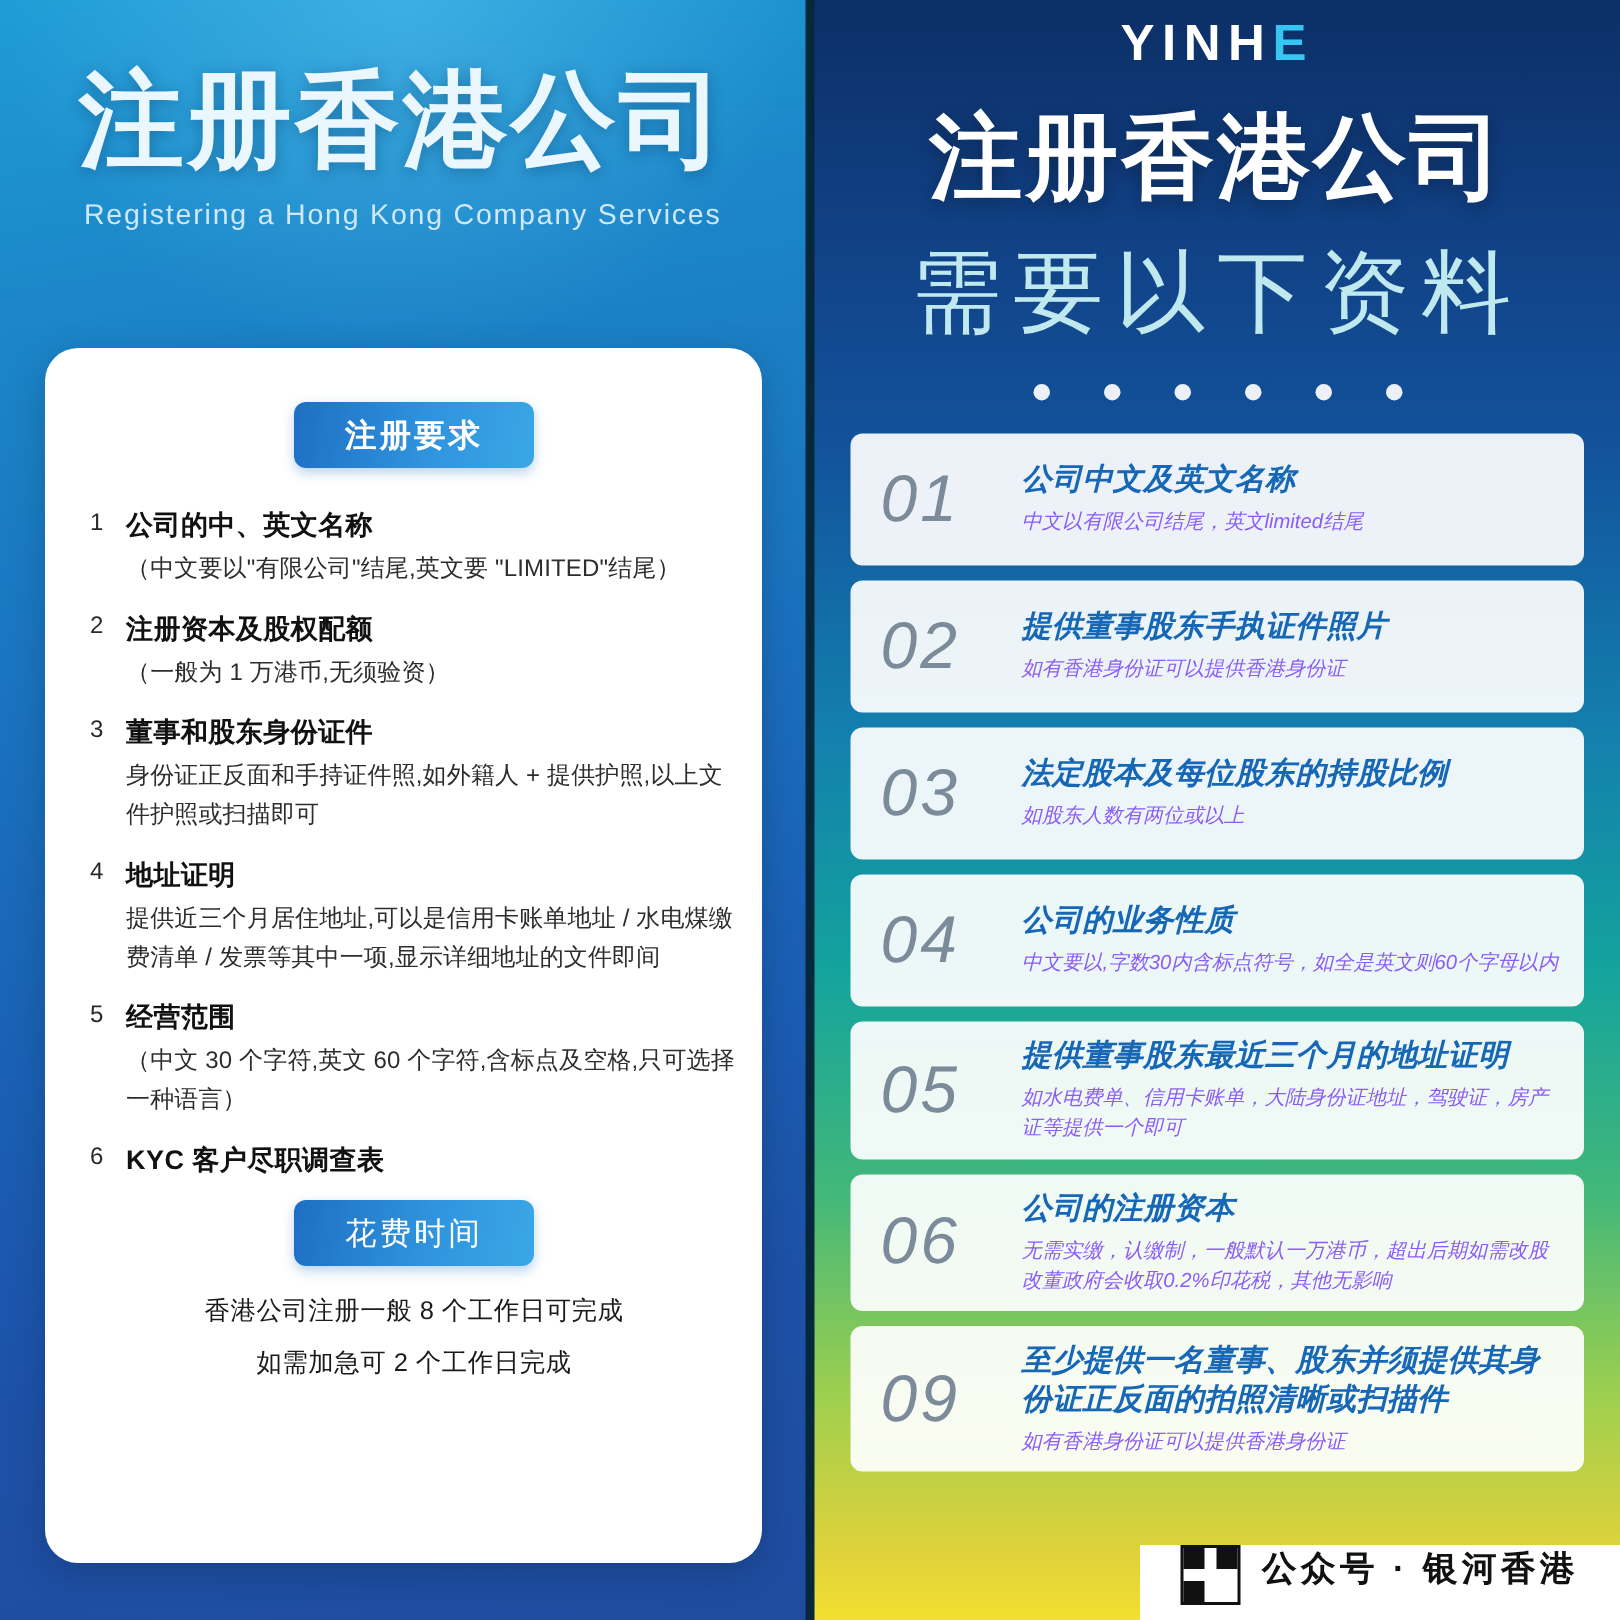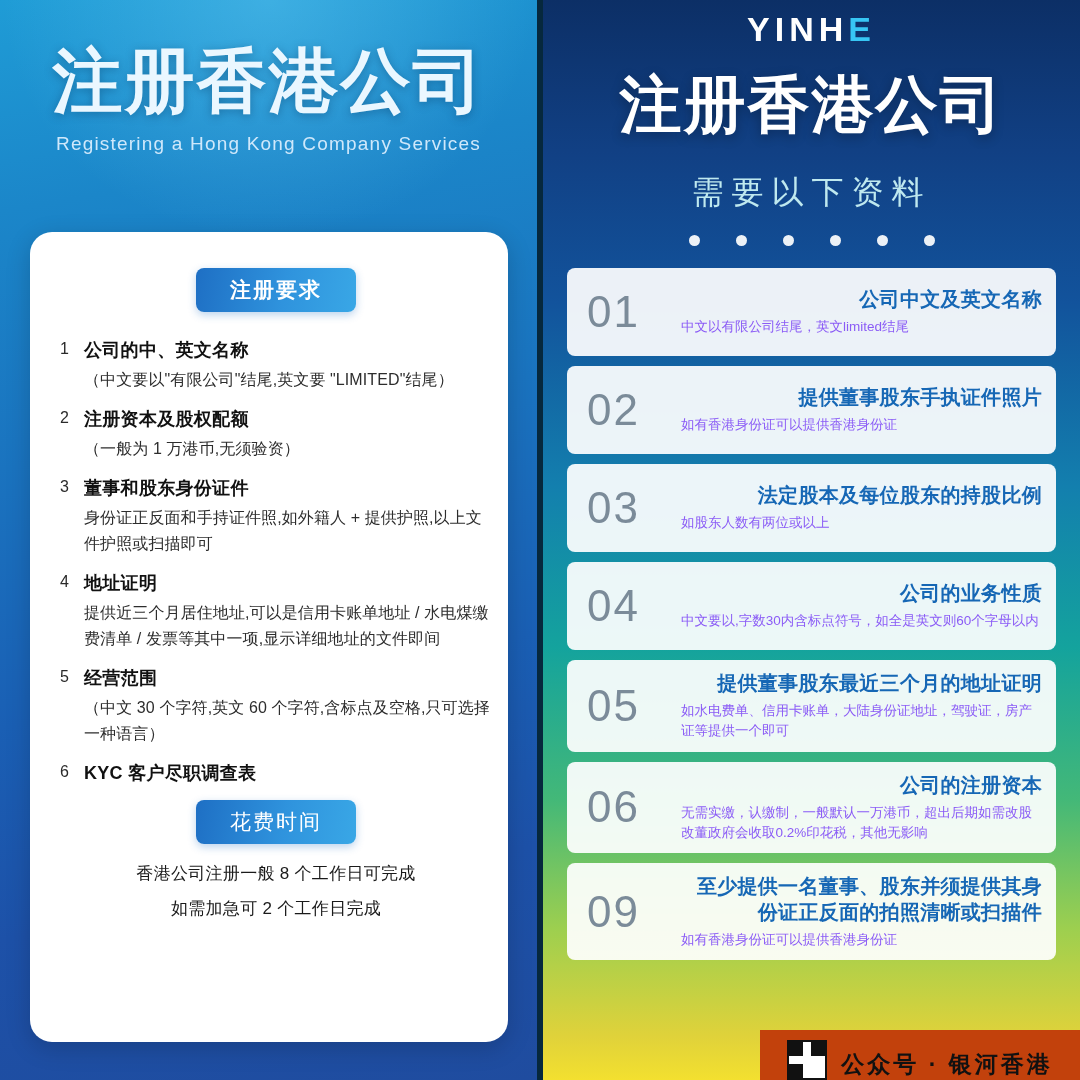--- a/index.html
+++ b/index.html
@@ -150,39 +150,39 @@
     margin-top: 14px;
     font-size: 62px;
     font-weight: 700;
     color: #ffffff;
     letter-spacing: 2px;
     font-family: "Liberation Sans", sans-serif;
     text-shadow: 0 3px 12px rgba(0,0,0,.3);
   }
   .r-sub {
     text-align: center;
-    margin-top: 24px;
-    font-size: 32px;
+    margin-top: 8px;
+    font-size: 60px;
     font-weight: 400;
     color: #bfe9ef;
     letter-spacing: 8px;
     font-family: "Liberation Serif", serif;
   }
   .dots {
     display: flex;
     justify-content: center;
     gap: 36px;
     margin-top: 20px;
   }
   .dot {
     width: 11px; height: 11px; border-radius: 50%;
     background: #ffffff;
     opacity: .92;
   }
-  .items { margin-top: 22px; padding: 0 24px; }
+  .items { margin-top: 22px; padding: 0 24px; font-style: italic; }
   .item {
     display: flex;
     align-items: center;
     background: rgba(255,255,255,.92);
     border-radius: 8px;
     margin-bottom: 10px;
     padding: 10px 14px;
     min-height: 88px;
   }
   .item .idx {
@@ -195,37 +195,36 @@
     text-align: left;
     padding-left: 6px;
   }
   .item .txt { flex: 1; padding-left: 4px; }
   .item .h {
     font-size: 20px;
     font-weight: 700;
     color: #1667b5;
     letter-spacing: .3px;
     line-height: 1.3;
-    text-align: right;
   }
   .item .d {
     font-size: 13.5px;
     color: #8b5cf6;
     margin-top: 5px;
     line-height: 1.5;
   }
 
   
   .bottom-bar {
     position: absolute;
     left: 760px; top: 1030px;
     width: 320px; height: 50px;
-    background: #c2410c;
-    display: flex;
-    align-items: flex-end;
+    background: #ffffff;
+    display: flex;
+    align-items: flex-start;
     justify-content: center;
     z-index: 10;
   }
   .bottom-bar .bb-text {
     font-size: 23px;
     font-weight: 700;
     color: #111;
     letter-spacing: 3px;
   }
   .bottom-bar .qr {

